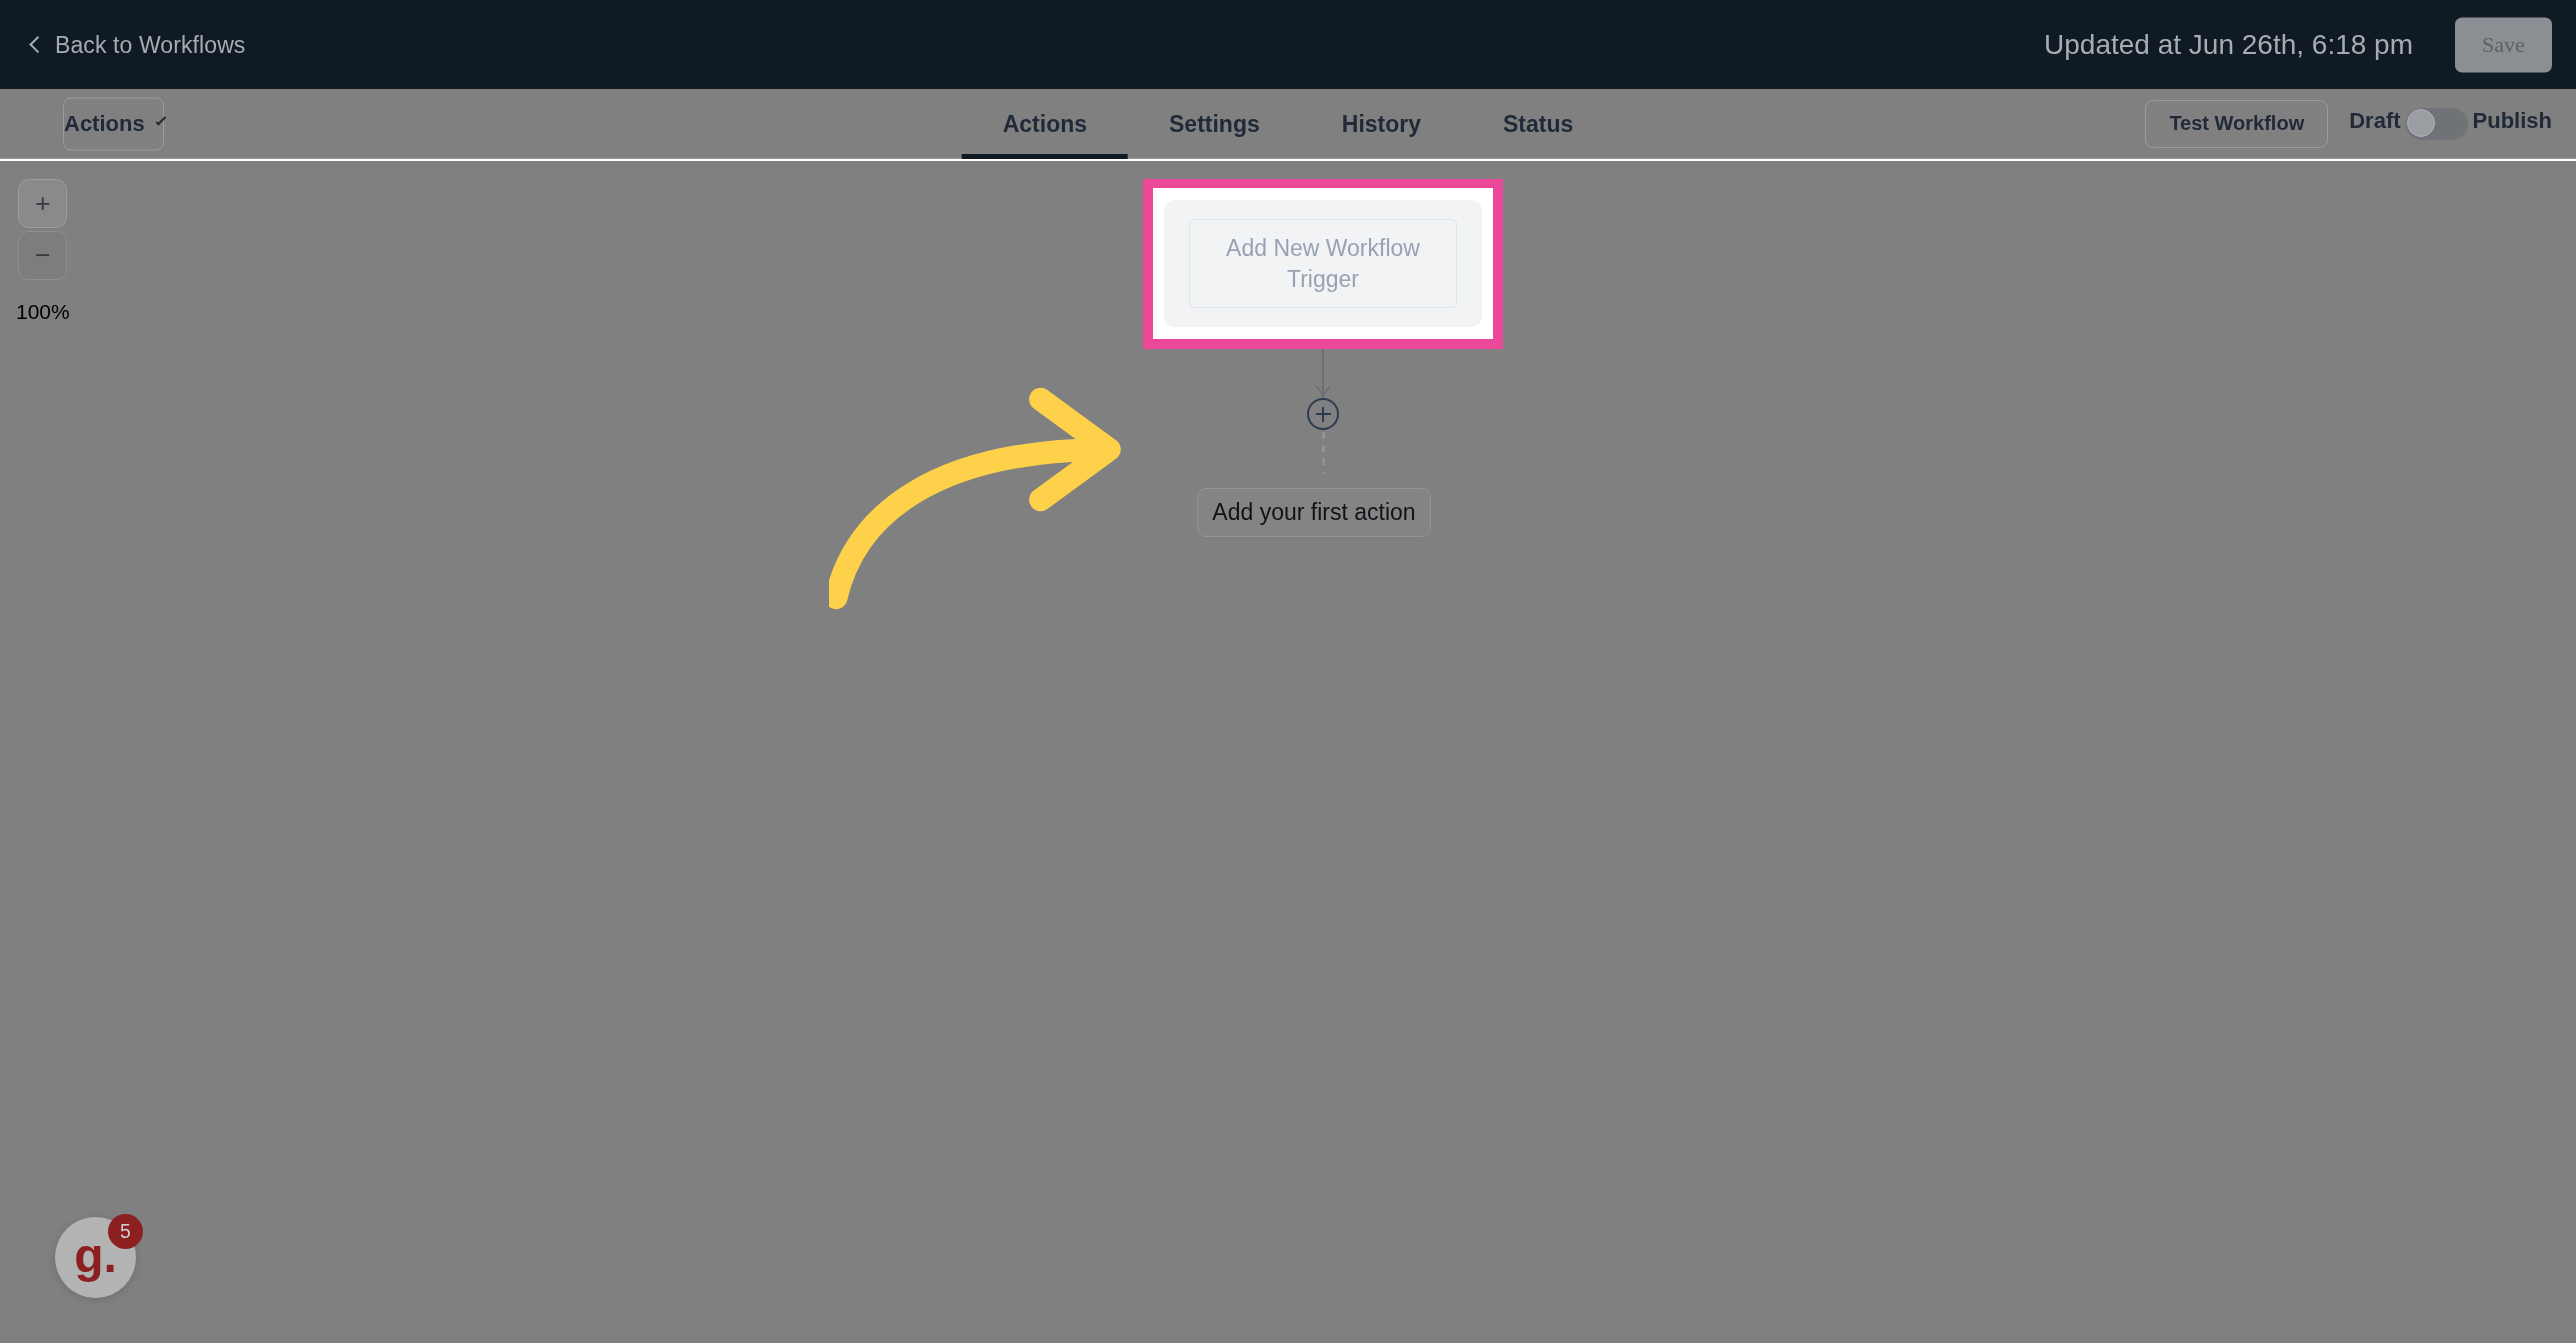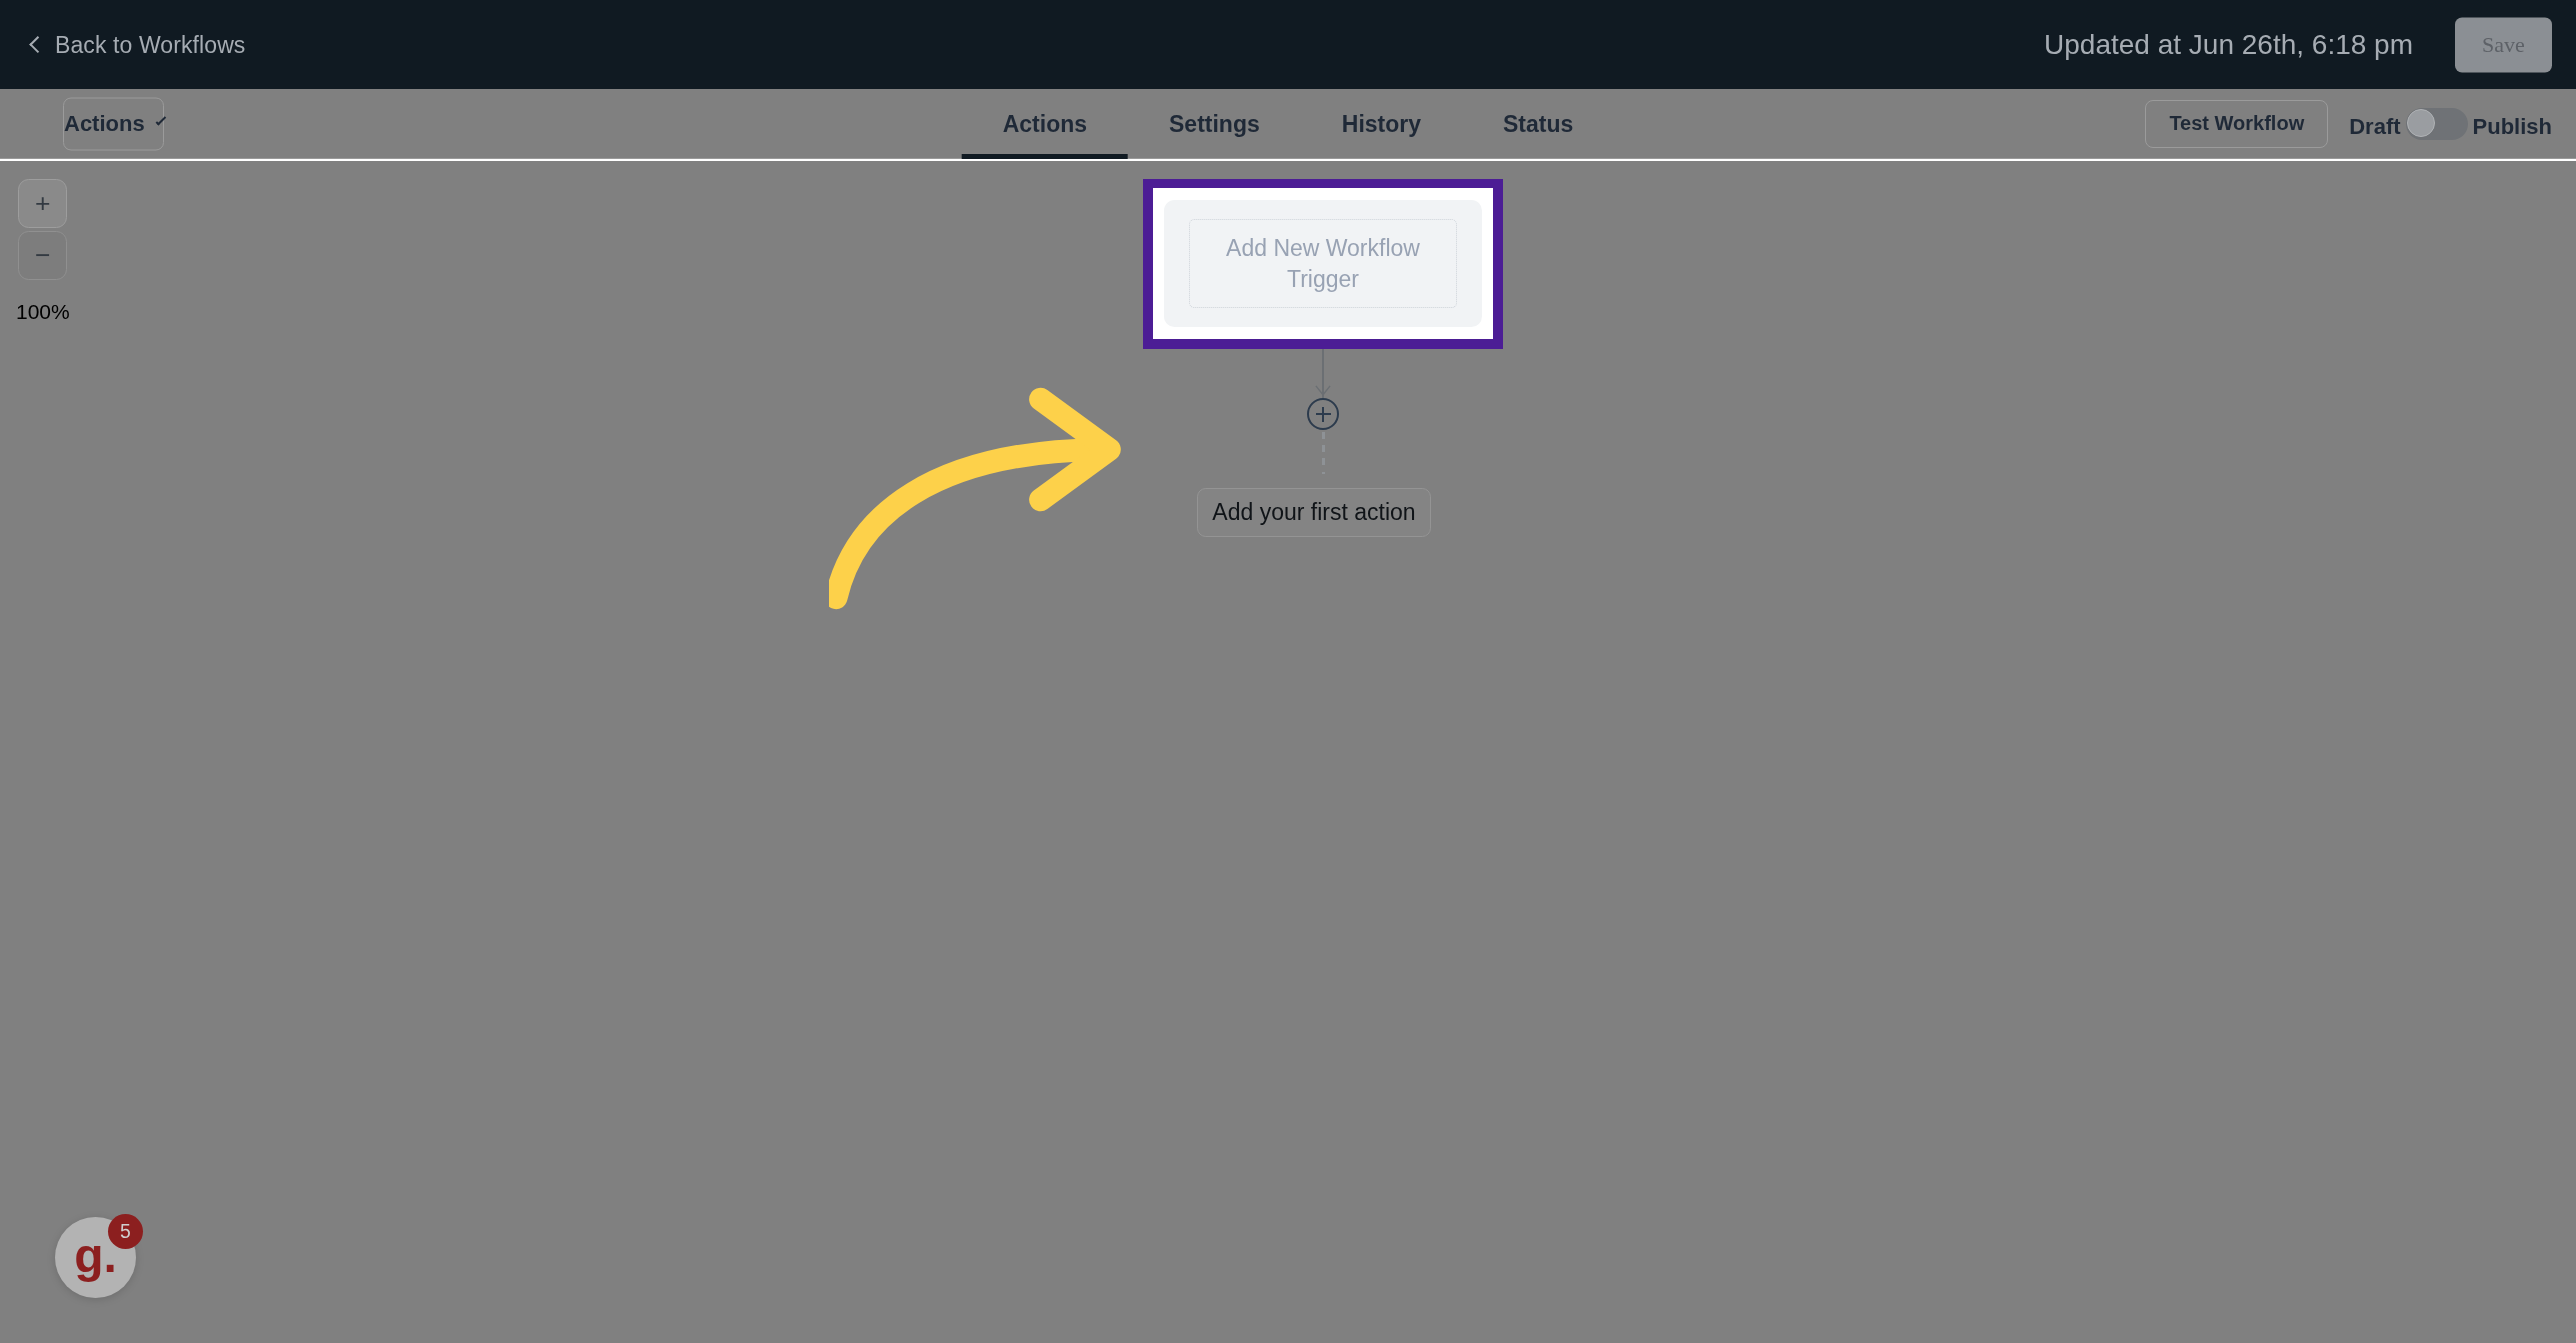--- a/index.html
+++ b/index.html
@@ -143,21 +143,21 @@
     border: 0.9px solid #9b9b9b;
     border-radius: 8px;
     background: transparent;
     color: #1f2937;
     font-size: 20px;
     font-weight: bold;
     font-family: "Liberation Sans", sans-serif;
     cursor: pointer;
     white-space: nowrap;
   }
-  .toggle-group { display: flex; align-items: flex-end; gap: 5px; }
+  .toggle-group { display: flex; align-items: flex-start; gap: 5px; }
   .toggle-label {
     color: #1f2937;
     font-size: 22px;
     font-weight: bold;
     white-space: nowrap;
   }
   .toggle {
     position: relative;
     width: 62px; height: 32px;
     border-radius: 16px;
@@ -204,21 +204,21 @@
     margin-top: 20px;
     color: #000000;
     font-size: 21px;
   }
 
   
   .highlight-box {
     position: absolute;
     left: 1143px; top: 17.6px;
     width: 360px; height: 170px;
-    background: #4c1d95;
+    background: #ec4899;
     padding: 9.7px;
   }
   .highlight-inner {
     width: 100%; height: 100%;
     background: #ffffff;
     padding: 11.5px 11.5px 11.5px 11.5px;
     display: flex;
   }
   .trigger-card {
     flex: 1;

